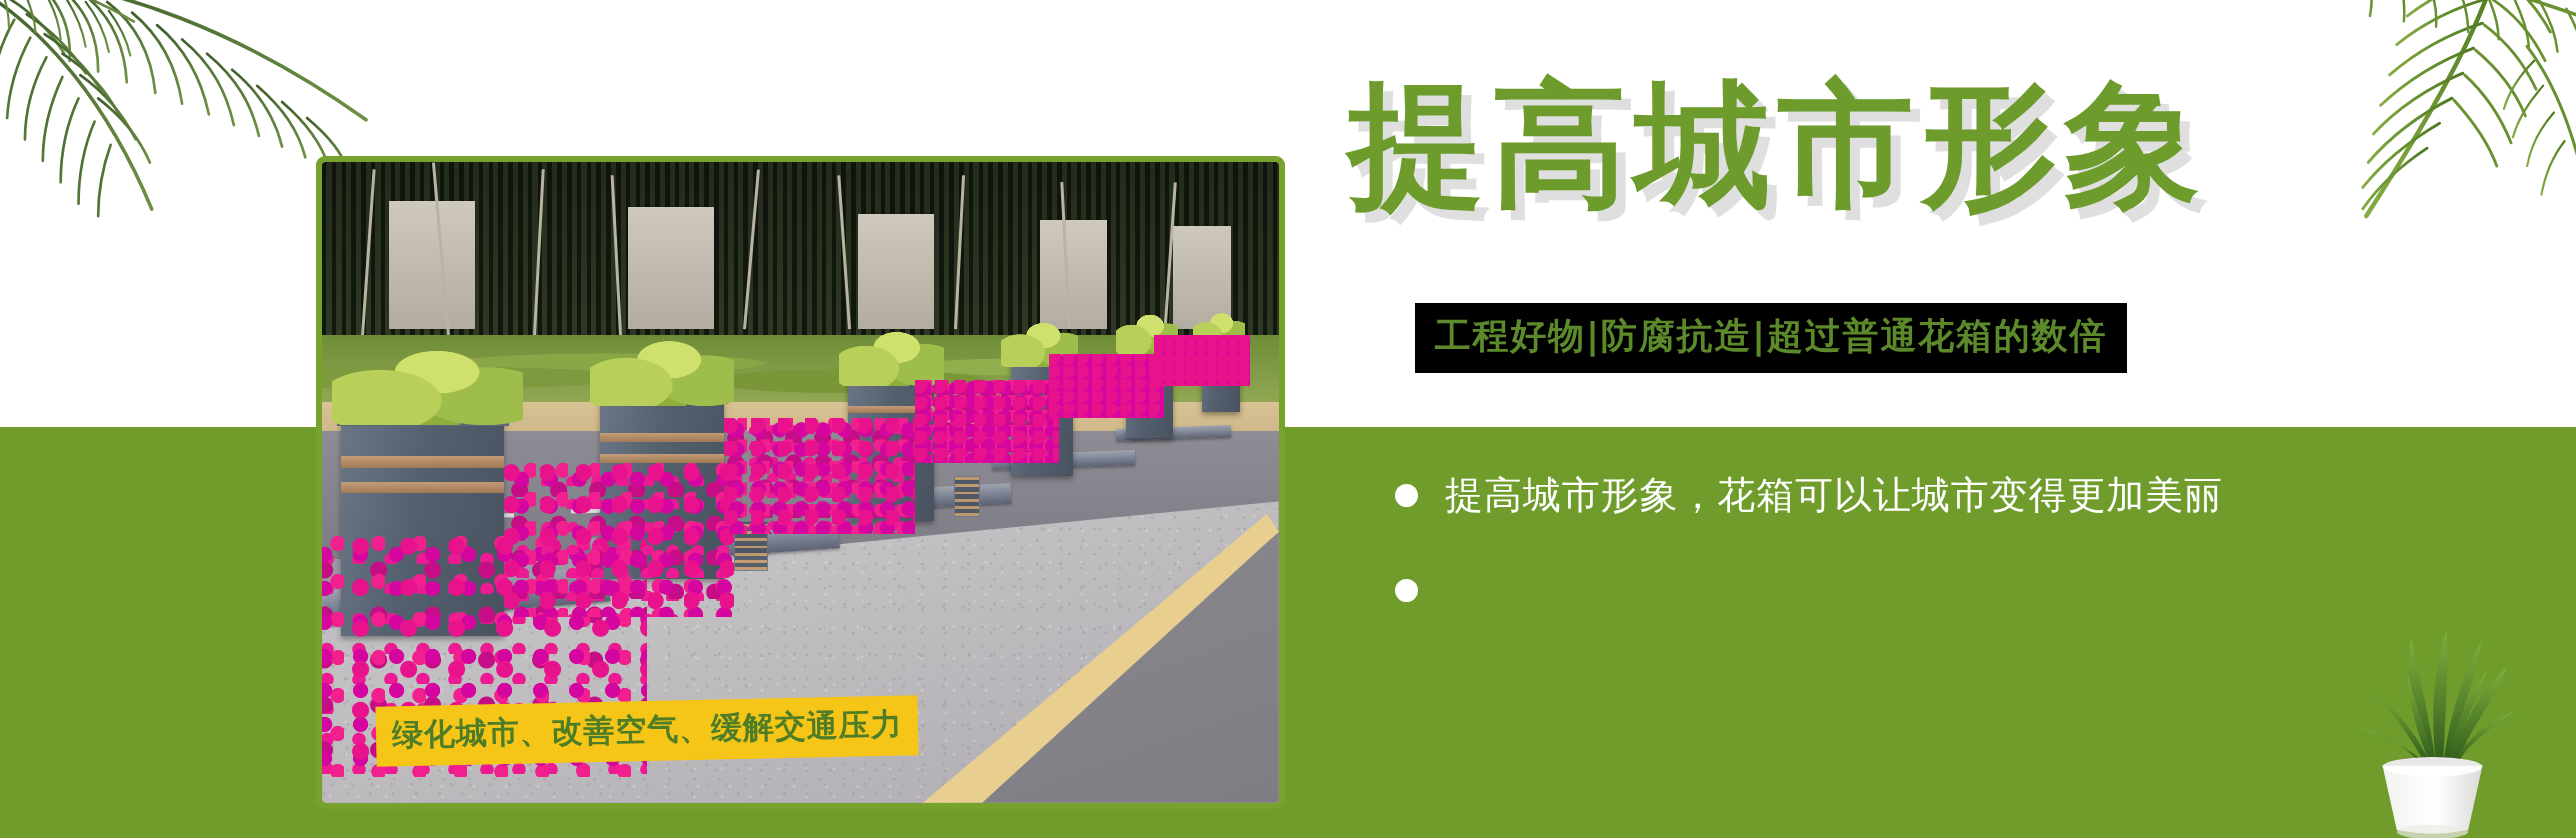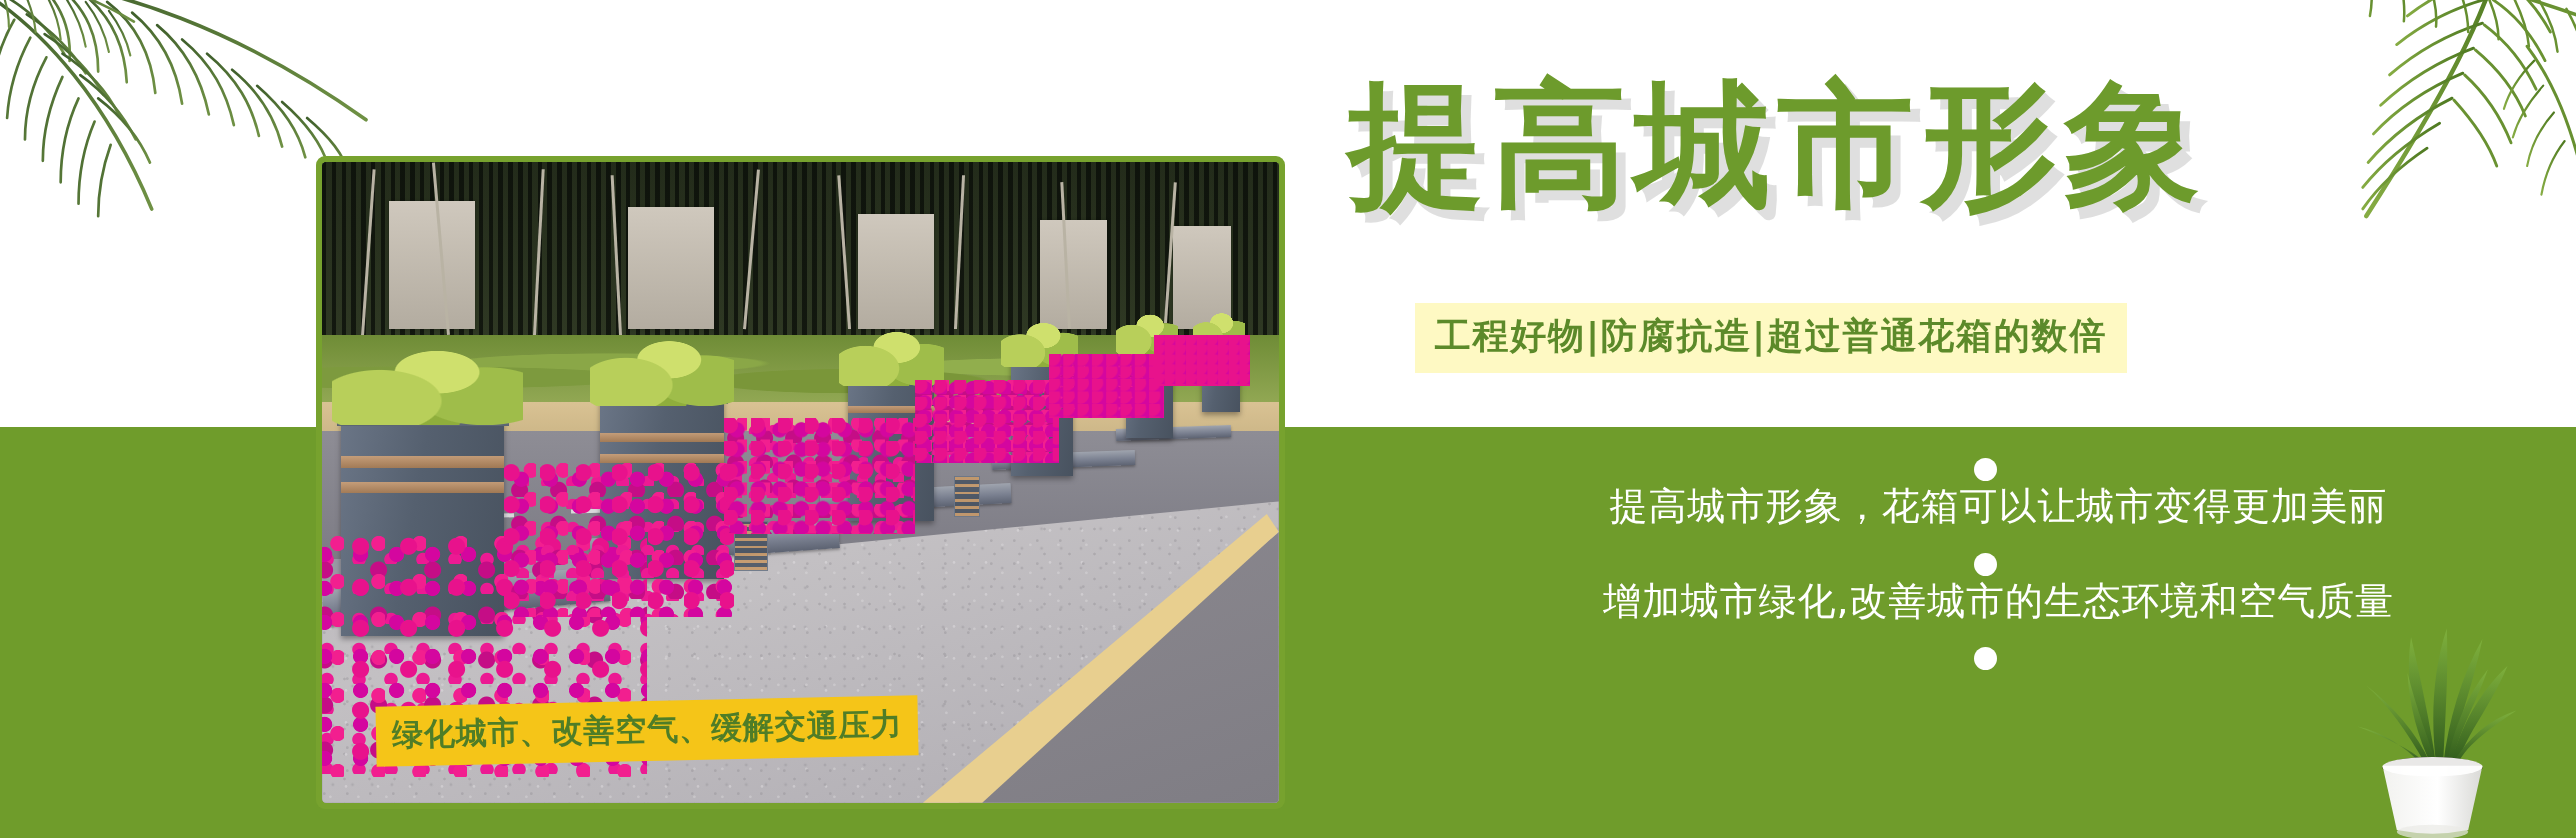--- a/index.html
+++ b/index.html
@@ -105,27 +105,27 @@
      font-family:"DejaVu Sans","Liberation Sans",sans-serif;}
 
   
   .title{position:absolute;left:1348px;top:77px;
      font-size:136px;line-height:1;font-weight:bold;color:#6d9b2c;
      letter-spacing:7.2px;white-space:nowrap;
      text-shadow:9.8px 9.8px 0 rgba(150,150,150,.30);
      font-family:"DejaVu Sans","Liberation Sans",sans-serif;}
 
   .subtitle{position:absolute;left:1415px;top:303px;
-     background:#fef9c3;color:#5c8a2a;
+     background:#000000;color:#5c8a2a;
      font-size:36px;font-weight:bold;letter-spacing:1.8px;
      padding:9px 19.7px 11.6px 19.7px;white-space:nowrap;
      font-family:"DejaVu Sans","Liberation Sans",sans-serif;}
 
   .bullets{position:absolute;left:1395px;top:458px;width:1180px;}
-  .bullet{display:flex;align-items:center;height:75px;margin-bottom:19.7px;flex-direction:column;}
+  .bullet{display:flex;align-items:center;height:75px;margin-bottom:19.7px;}
   .dot{width:23px;height:23px;border-radius:50%;background:#ffffff;flex:0 0 auto;}
   .bullet-text{margin-left:27px;color:#ffffff;font-size:38px;letter-spacing:0.9px;
      white-space:nowrap;font-family:"DejaVu Sans","Liberation Sans",sans-serif;}
 
   
   .pot-wrap{position:absolute;right:36px;bottom:0px;width:215px;height:232px;}
 </style>
 </head>
 <body>
 
@@ -335,24 +335,20 @@
 
   <div class="subtitle">工程好物|防腐抗造|超过普通花箱的数倍</div>
 
   <div class="bullets">
     <div class="bullet">
       <span class="dot"></span>
       <span class="bullet-text">提高城市形象，花箱可以让城市变得更加美丽</span>
     </div>
     <div class="bullet">
       <span class="dot"></span>
-      <span class="bullet-text">增加城市绿化,改善城市的生态环境和空气质量</span>
-    </div>
-    <div class="bullet">
-      <span class="dot"></span>
     </div>
   </div>
 
   <svg class="pot-wrap" viewBox="0 0 240 260" xmlns="http://www.w3.org/2000/svg">
     <defs>
       <linearGradient id="lf" x1="0" y1="1" x2="0" y2="0">
         <stop offset="0" stop-color="#2f5a1c"></stop>
           <stop offset="1" stop-color="#7fb03c"></stop>
       </linearGradient>
       <linearGradient id="potg" x1="0" y1="0" x2="1" y2="0">

